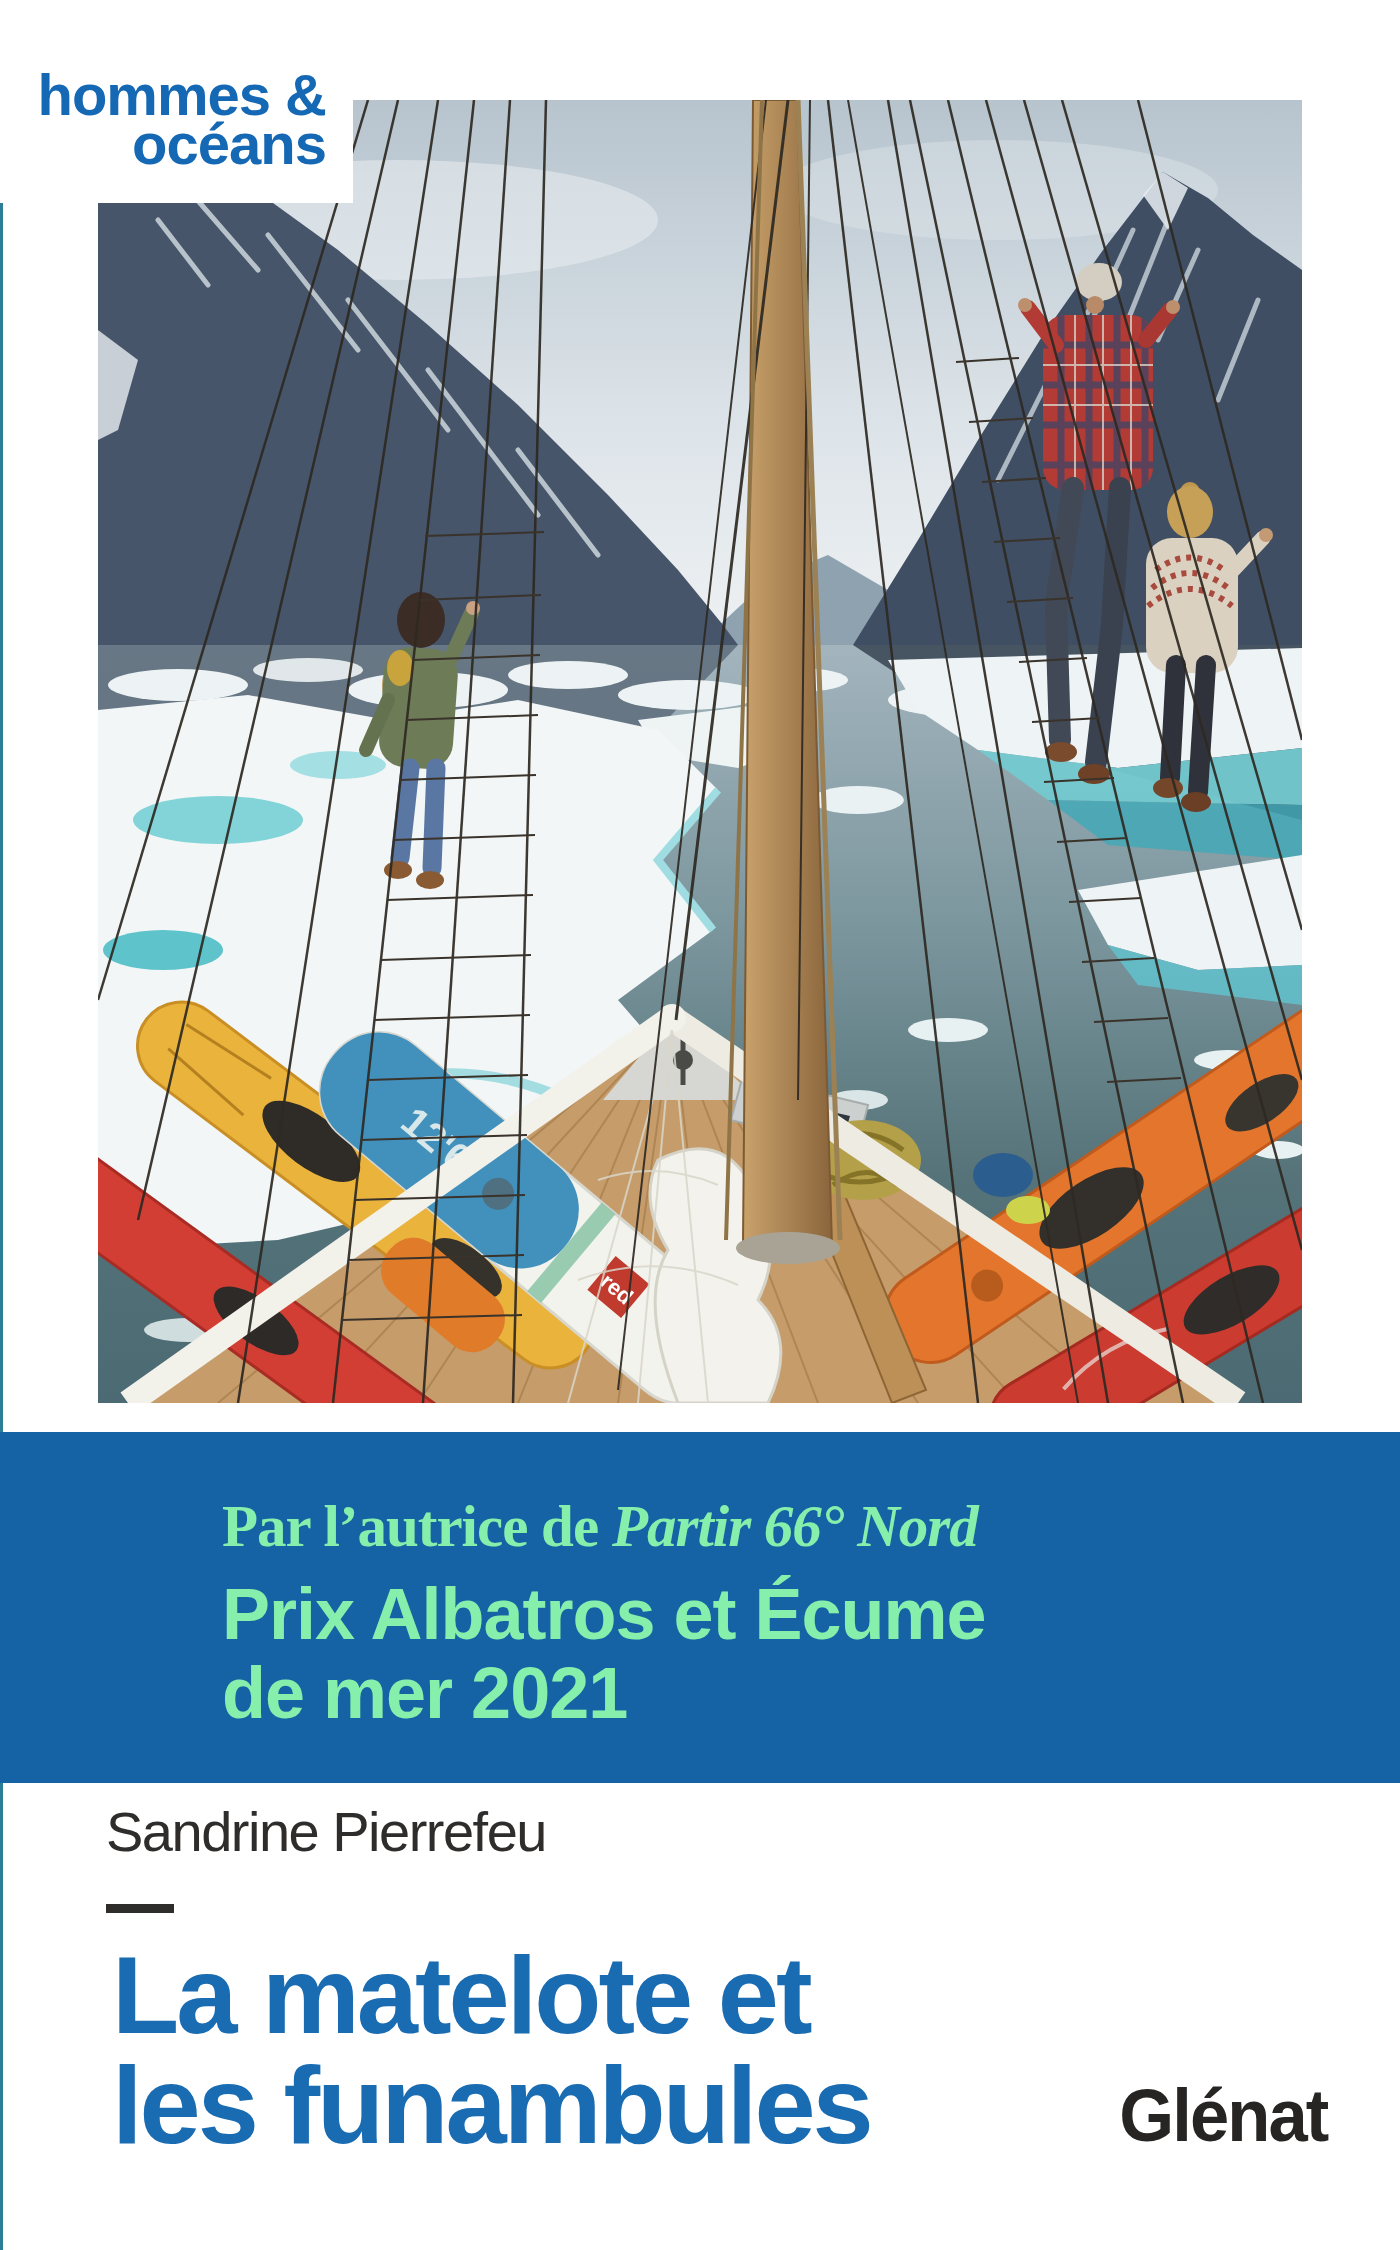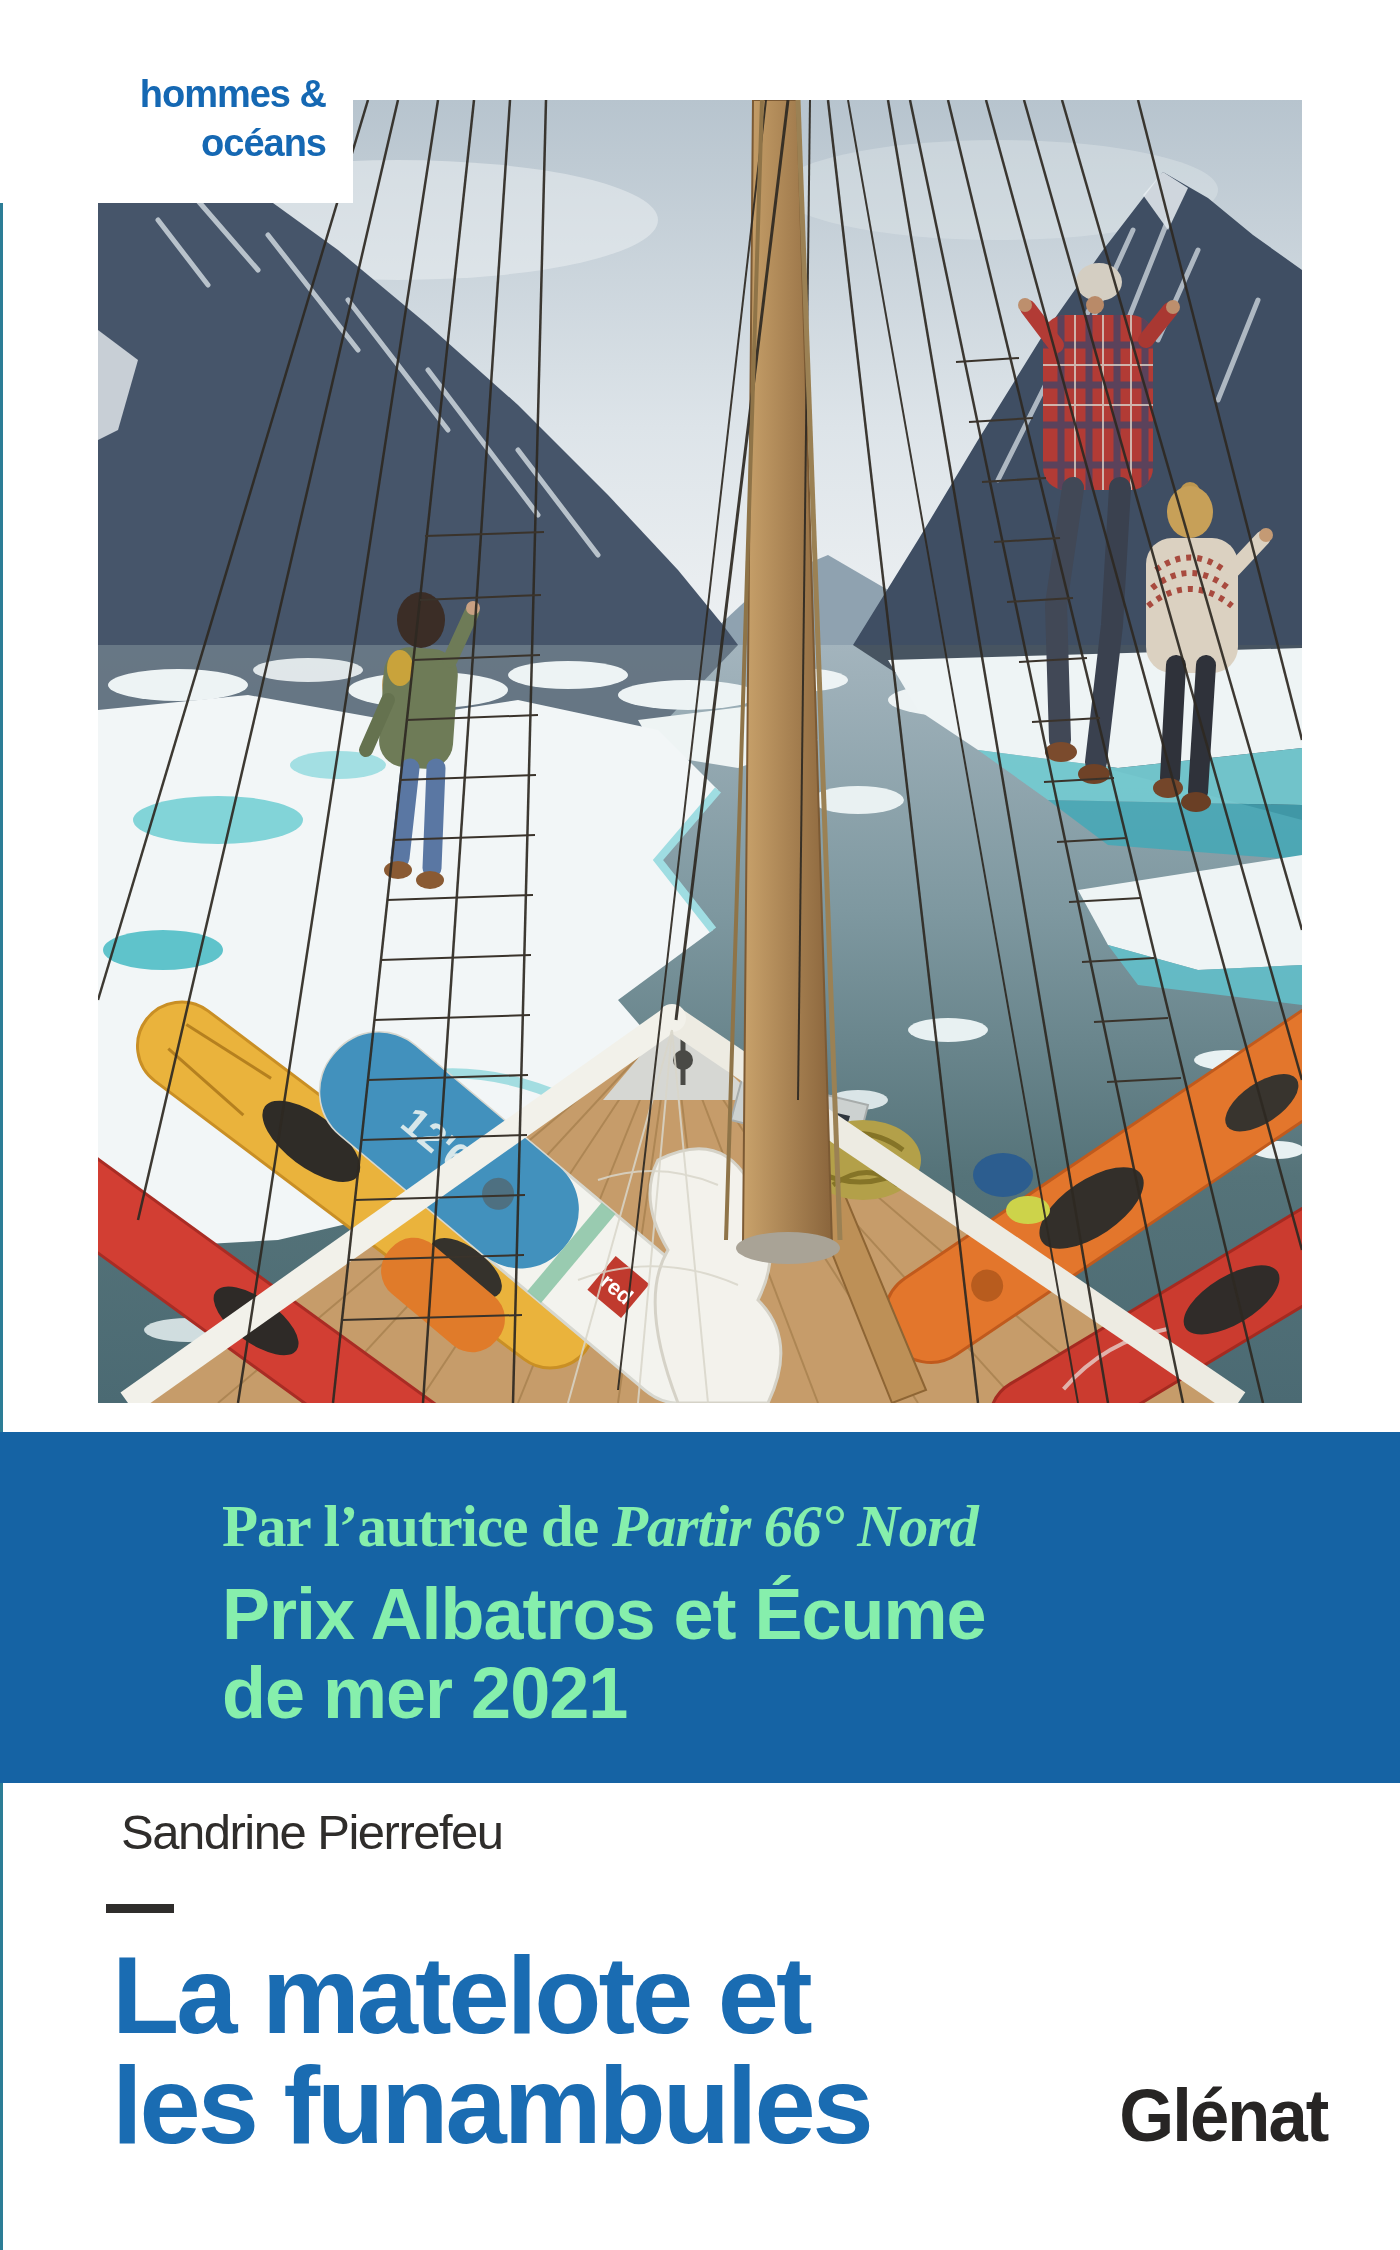--- a/index.html
+++ b/index.html
@@ -6,36 +6,36 @@
   body{
     width:1400px;height:2250px;position:relative;background:#ffffff;
     font-family:"Liberation Sans",sans-serif;overflow:hidden;
   }
   .edge-line{position:absolute;left:0;top:203px;width:3px;height:2047px;background:var(--edge-line,#2c7d96);}
   .photo-wrap{position:absolute;left:98px;top:100px;width:1204px;height:1303px;overflow:hidden;background:#b9c6cf;}
   .photo-wrap svg{display:block;width:100%;height:100%;}
   .logo-box{position:absolute;left:0;top:0;width:353px;height:203px;background:#ffffff;}
   .logo-text{
     position:absolute;right:27px;top:70px;text-align:right;
-    color:var(--logo-blue,#1568b3);font-weight:bold;font-size:38px;line-height:49px;letter-spacing:-1px;
+    color:var(--logo-blue,#1568b3);font-weight:bold;font-size:58px;line-height:49px;letter-spacing:-1px;
   }
   .banner{
     position:absolute;left:0;top:1432px;width:1400px;height:351px;
     background:var(--banner-blue,#1563a4);color:#86efac;box-sizing:border-box;padding:64px 0 0 222px;
   }
   .banner .tagline{
     font-family:"Liberation Serif",serif;font-weight:bold;font-size:59px;line-height:61px;letter-spacing:-1px;white-space:nowrap;
   }
   .banner .tagline em{font-style:italic;}
   .banner .award{
     margin-top:18px;font-weight:bold;font-size:72px;line-height:79px;letter-spacing:-1px;
   }
   .author{
-    position:absolute;left:121px;top:1796px;color:var(--author-ink,#2f2d2b);
-    font-size:49px;line-height:72px;letter-spacing:-1.5px;font-weight:normal;white-space:nowrap;
+    position:absolute;left:106px;top:1796px;color:var(--author-ink,#2f2d2b);
+    font-size:56px;line-height:72px;letter-spacing:-1.5px;font-weight:normal;white-space:nowrap;
   }
   .author-dash{position:absolute;left:106px;top:1904px;width:68px;height:9px;background:var(--author-ink,#2f2d2b);}
   .title{
     position:absolute;left:112px;top:1940px;color:var(--title-blue,#1a6cb2);
     font-weight:bold;font-size:110px;line-height:110px;letter-spacing:-3px;white-space:nowrap;
   }
   .publisher{
     position:absolute;right:73px;top:2078px;color:var(--publisher-ink,#272524);
     font-weight:bold;font-size:75px;line-height:75px;letter-spacing:-2px;
     transform:scaleX(.94);transform-origin:100% 50%;white-space:nowrap;

